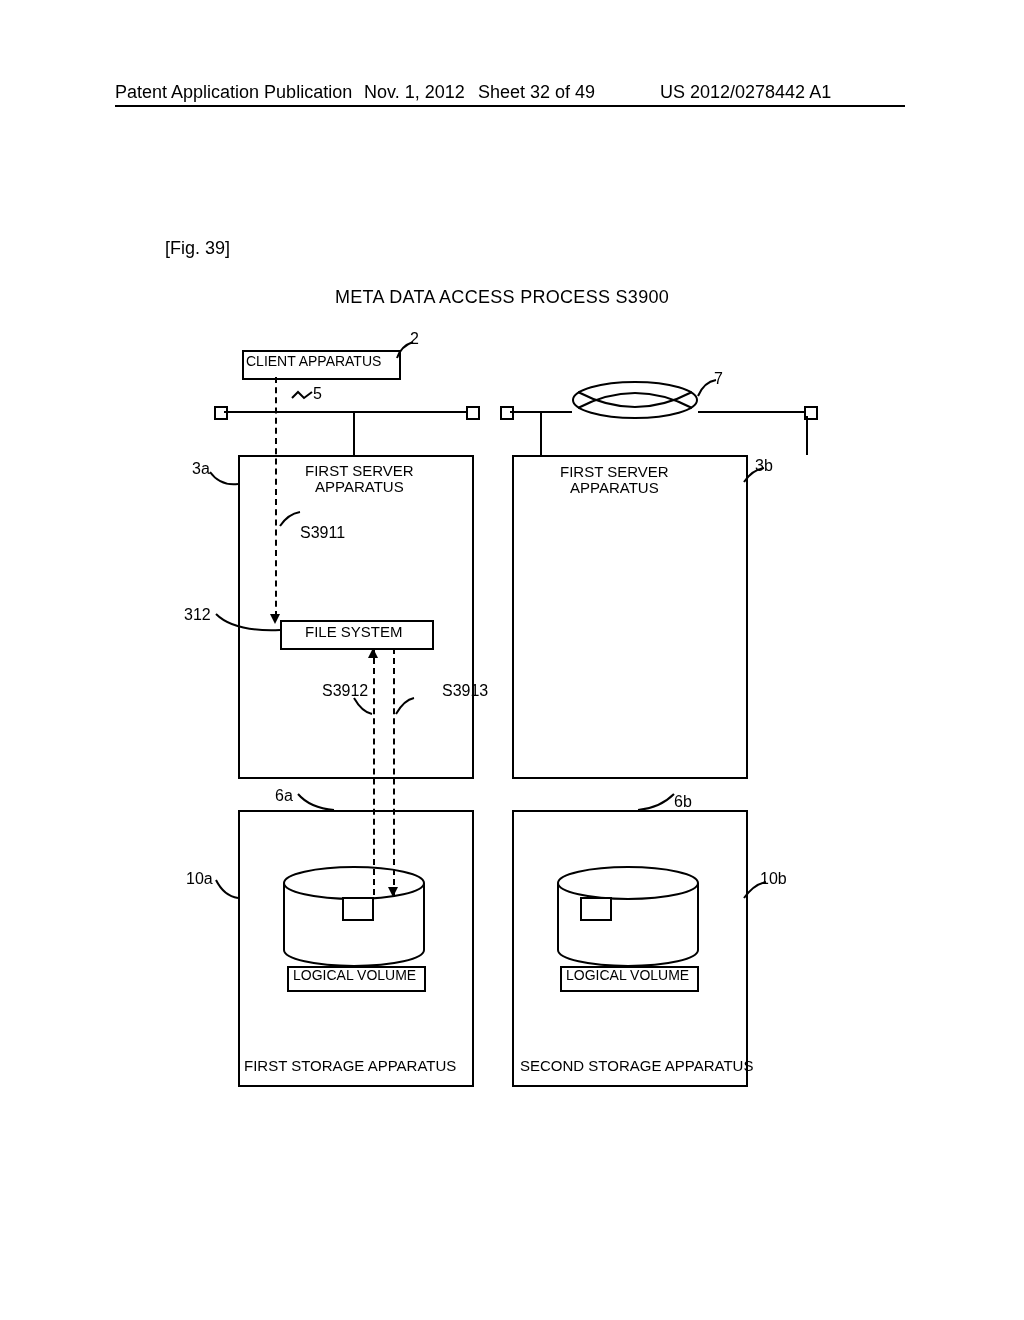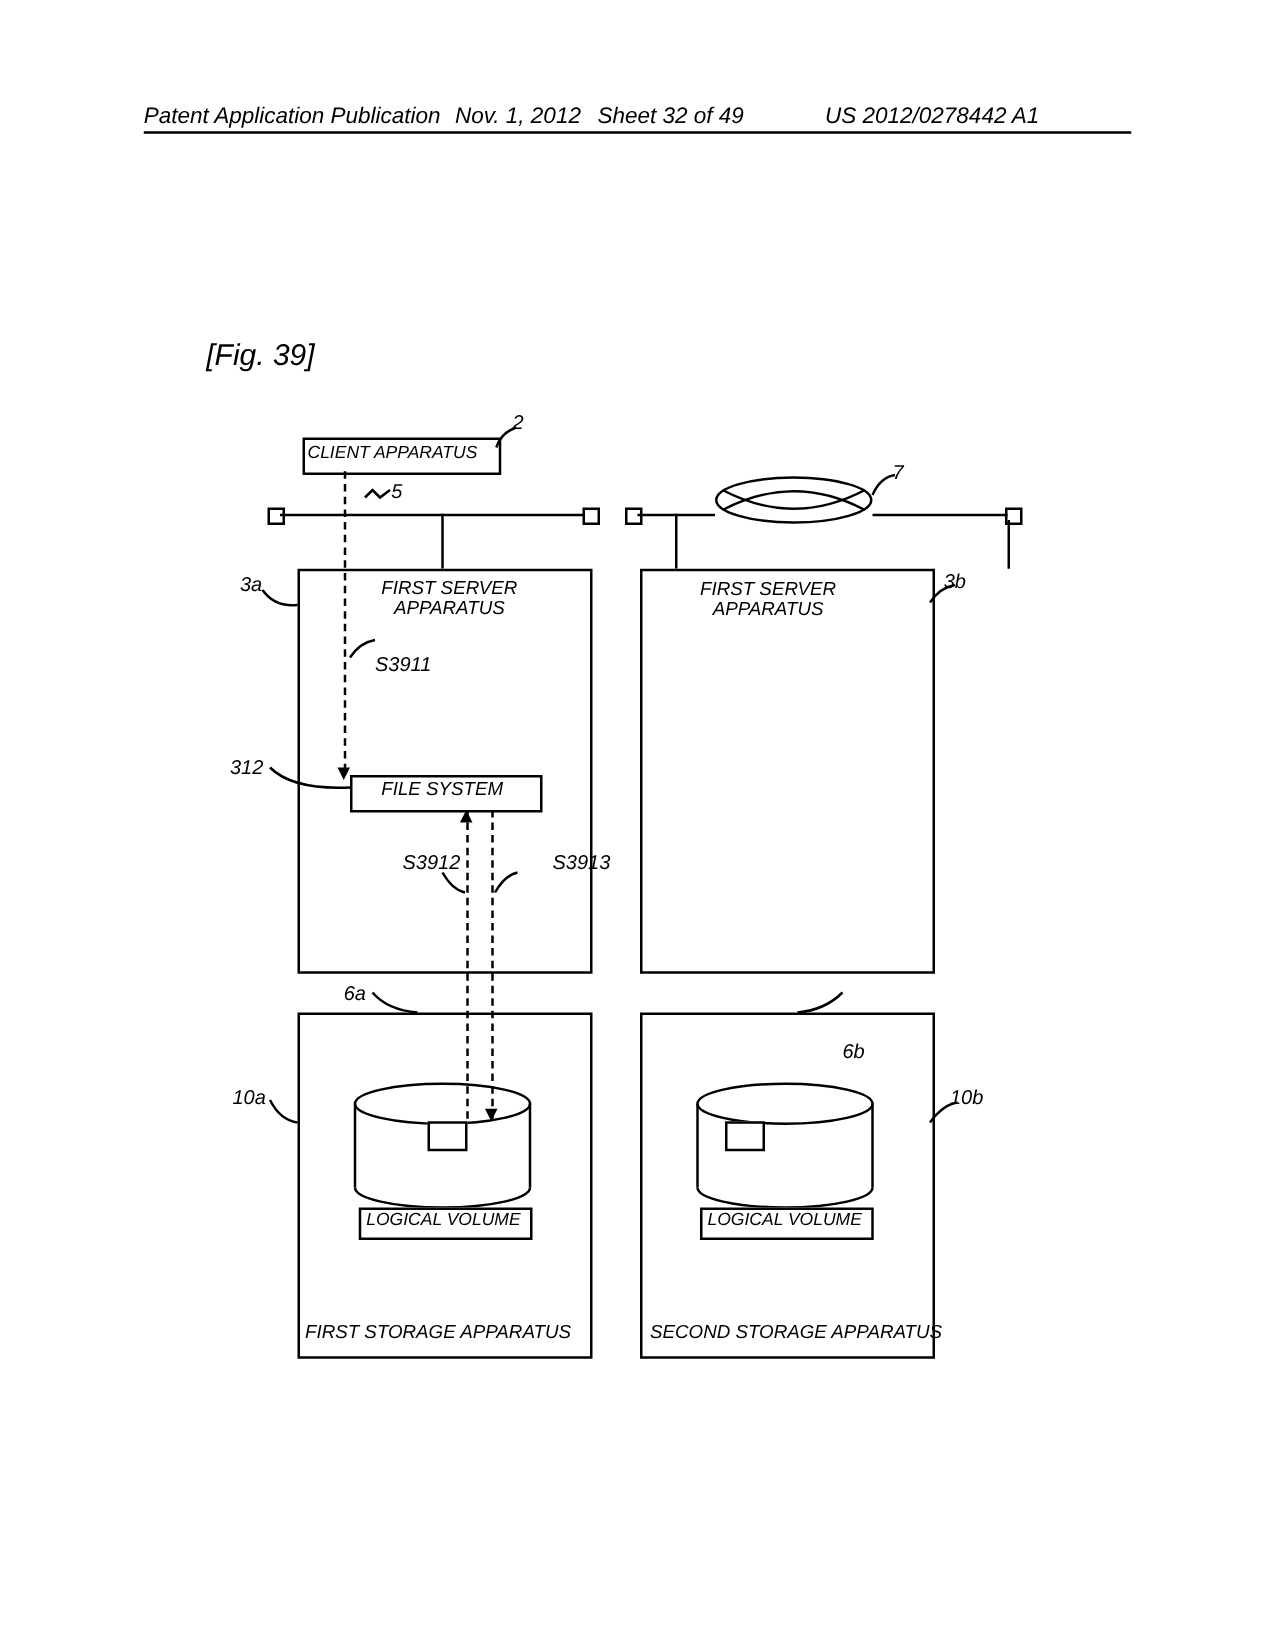--- a/index.html
+++ b/index.html
@@ -8,36 +8,35 @@
     width: 1024px;
     height: 1320px;
     background: #fff;
     font-family: Arial, Helvetica, sans-serif;
     color: #000;
   }
   .page {
     position: relative;
     width: 1024px;
     height: 1320px;
-    font-style: italic;
   }
   .hdr {
     position: absolute;
     top: 82px;
     left: 0;
     width: 1024px;
     font-size: 18px;
   }
   .hdr-left  { position: absolute; left: 115px; }
   .hdr-mid   { position: absolute; left: 364px; }
   .hdr-sheet { position: absolute; left: 478px; }
   .hdr-right { position: absolute; left: 660px; }
   .hdr-line  { position: absolute; top: 105px; left: 115px; width: 790px; height: 0; border-top: 2px solid #000; }
 
-  .figlabel { position: absolute; left: 165px; top: 238px; font-size: 24px; margin-top: 33px; }
+  .figlabel { position: absolute; left: 165px; top: 238px; font-size: 18px; }
   .figtitle { position: absolute; left: 335px; top: 287px; font-size: 18px; letter-spacing: .3px; }
 
   
   .diagram { position: absolute; left: 0; top: 0; }
 
   .box { position: absolute; border: 2px solid #000; background: #fff; }
   .label { position: absolute; font-size: 15px; white-space: pre; text-align: center; }
 
   
   .client { left: 242px; top: 350px; width: 155px; height: 26px; }
@@ -103,20 +102,21 @@
 
   <div class="hdr">
     <span class="hdr-left">Patent Application Publication</span>
     <span class="hdr-mid">Nov. 1, 2012</span>
     <span class="hdr-sheet">Sheet 32 of 49</span>
     <span class="hdr-right">US 2012/0278442 A1</span>
   </div>
   <div class="hdr-line"></div>
 
   <div class="figlabel">[Fig. 39]</div>
+  <div class="figtitle">META DATA ACCESS PROCESS S3900</div>
 
   <div class="diagram">
 
     <div class="box client"></div>
     <div class="label client-txt">CLIENT APPARATUS</div>
 
     <div class="nsq" style="left:214px; top:406px;"></div>
     <div class="nsq" style="left:466px; top:406px;"></div>
     <div class="solid-h" style="left:224px; top:411px; width:244px;"></div>
 
@@ -215,21 +215,21 @@
     <div class="ref" style="left:184px; top:606px;">312</div>
     <svg style="position:absolute; left:214px; top:612px;" width="68" height="22">
         <path d="M2 2 Q20 20 66 18" stroke="#000" stroke-width="2" fill="none"></path>
       </svg>
 
     <div class="ref" style="left:275px; top:787px;">6a</div>
     <svg style="position:absolute; left:296px; top:790px;" width="40" height="22">
         <path d="M2 4 Q14 18 38 20" stroke="#000" stroke-width="2" fill="none"></path>
       </svg>
 
-    <div class="ref" style="left:674px; top:833px;">6b</div>
+    <div class="ref" style="left:674px; top:793px;">6b</div>
     <svg style="position:absolute; left:636px; top:792px;" width="40" height="20">
         <path d="M2 18 Q24 16 38 2" stroke="#000" stroke-width="2" fill="none"></path>
       </svg>
 
     <div class="ref" style="left:186px; top:870px;">10a</div>
     <svg style="position:absolute; left:214px; top:878px;" width="26" height="22">
         <path d="M2 2 Q10 18 24 20" stroke="#000" stroke-width="2" fill="none"></path>
       </svg>
 
     <div class="ref" style="left:760px; top:870px;">10b</div>

